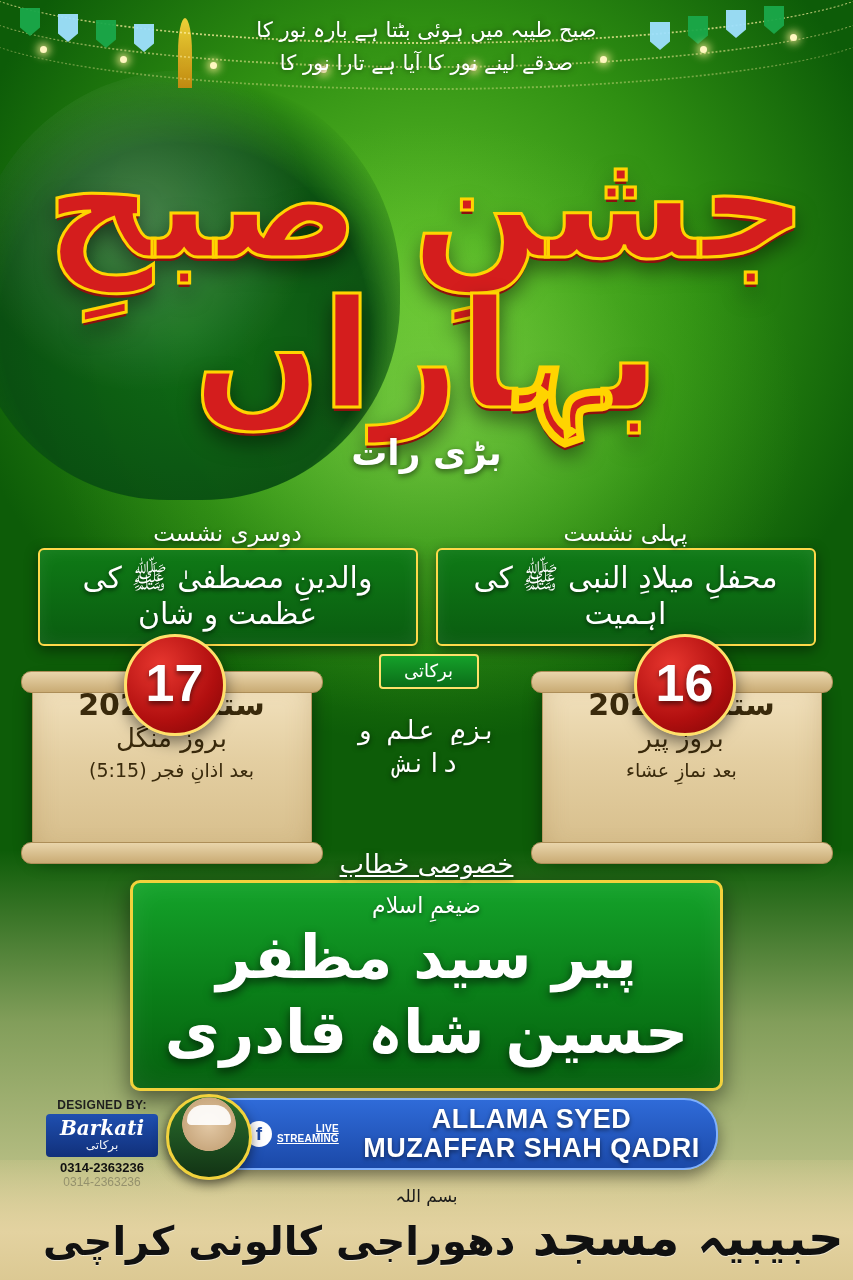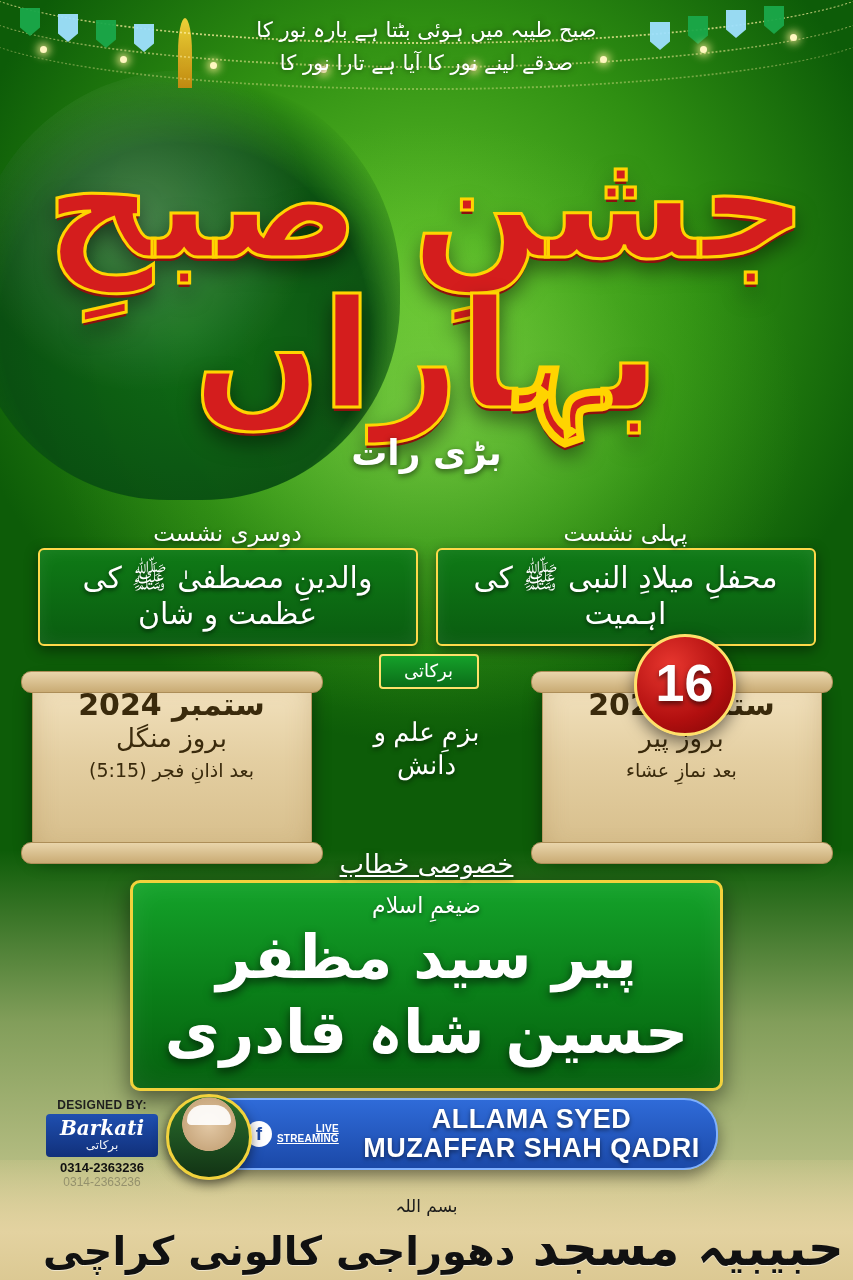--- a/index.html
+++ b/index.html
@@ -276,21 +276,21 @@
     border: 2px solid #ffe06a;
     border-radius: 4px;
     color: #fff;
     font-size: 18px;
     font-family: "DejaVu Sans", sans-serif;
   }
   .mid-text {
     color: #ffffff;
     font-size: 26px;
     line-height: 1.25;
-    font-family: Liberation Sans, sans-serif;
+    font-family: Liberation Mono, monospace;
     text-shadow: 0 2px 5px rgba(0,0,0,0.6);
     margin-top: 24px;
   }
 
   
   .speaker-panel {
     position: absolute;
     left: 130px;
     right: 130px;
     top: 880px;
@@ -453,21 +453,21 @@
   .designer-phone-ghost {
     font-size: 12px;
     color: rgba(40,40,40,0.35);
     font-family: "Liberation Sans", sans-serif;
   }
 
   
   .venue {
     position: absolute;
     left: 0; right: 0;
-    bottom: 2px;
+    bottom: 12px;
     text-align: center;
     direction: rtl;
   }
   .venue-crest {
     font-family: "DejaVu Sans", sans-serif;
     font-size: 17px;
     color: #1b1b1b;
     line-height: 1.1;
     margin-bottom: 2px;
   }
@@ -546,20 +546,21 @@
         <div class="scroll-line3">بعد نمازِ عشاء</div>
       </div>
     </div>
 
     <div class="mid-tag">
       <div class="mid-ribbon">برکاتی</div>
       <div class="mid-text">بزمِ علم و دانش</div>
     </div>
 
     <div class="scroll">
+      <div class="day-badge">17</div>
       <div class="scroll-paper"></div>
       <div class="scroll-text">
         <div class="scroll-line1">ستمبر 2024</div>
         <div class="scroll-line2">بروز منگل</div>
         <div class="scroll-line3">بعد اذانِ فجر (5:15)</div>
       </div>
     </div>
 
   </div>
 

